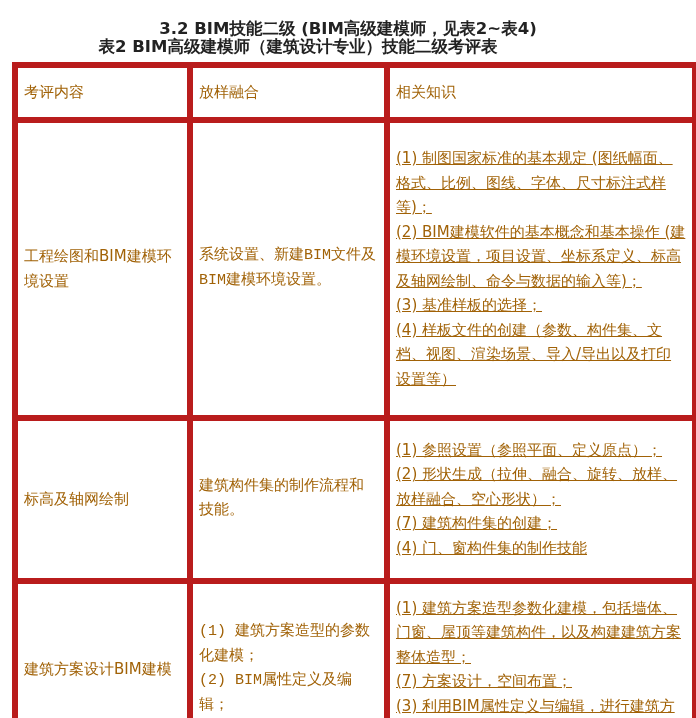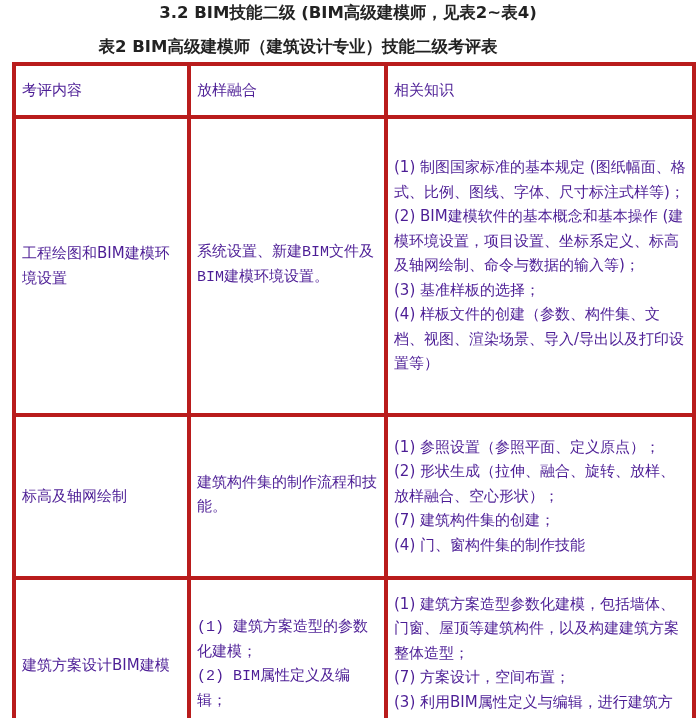--- a/index.html
+++ b/index.html
@@ -11,21 +11,21 @@
       width: 696px;
       height: 718px;
       position: relative;
       overflow: hidden;
       font-family: "DejaVu Sans", "Liberation Sans", sans-serif;
       color: #3e3e3e;
     }
     .section-heading {
       position: absolute;
       left: 0;
-      top: 2px;
+      top: 18px;
       width: 696px;
       text-align: center;
       font-size: 16.5px;
       font-weight: bold;
       color: #222222;
       line-height: 22px;
       white-space: nowrap;
     }
     .table-caption {
       position: absolute;
@@ -44,35 +44,36 @@
       left: 12px;
       top: 62px;
       border-collapse: collapse;
       table-layout: fixed;
       width: 680px;
     }
     table.assessment-table col.c1 { width: 175px; }
     table.assessment-table col.c2 { width: 197px; }
     table.assessment-table col.c3 { width: 308px; }
     table.assessment-table td, table.assessment-table th {
-      border: 4px solid #b91c1c;
+      border: 6px solid #b91c1c;
       padding: 12px 6px;
       font-size: 15px;
       font-weight: normal;
       line-height: 24.5px;
       text-align: left;
       vertical-align: middle;
-      color: #4c1d95;
+      color: #a16207;
       word-break: break-all;
     }
     table.assessment-table tr.header-row th {
       height: 24px;
     }
     .knowledge-line {
       display: block;
+      text-decoration: underline;
     }
     .skill-line {
       display: block;
       font-family: Liberation Mono, monospace;
     }
   </style>
 </head>
 <body>
 
 <div class="section-heading">3.2  BIM技能二级 (BIM高级建模师，见表2~表4)</div>

